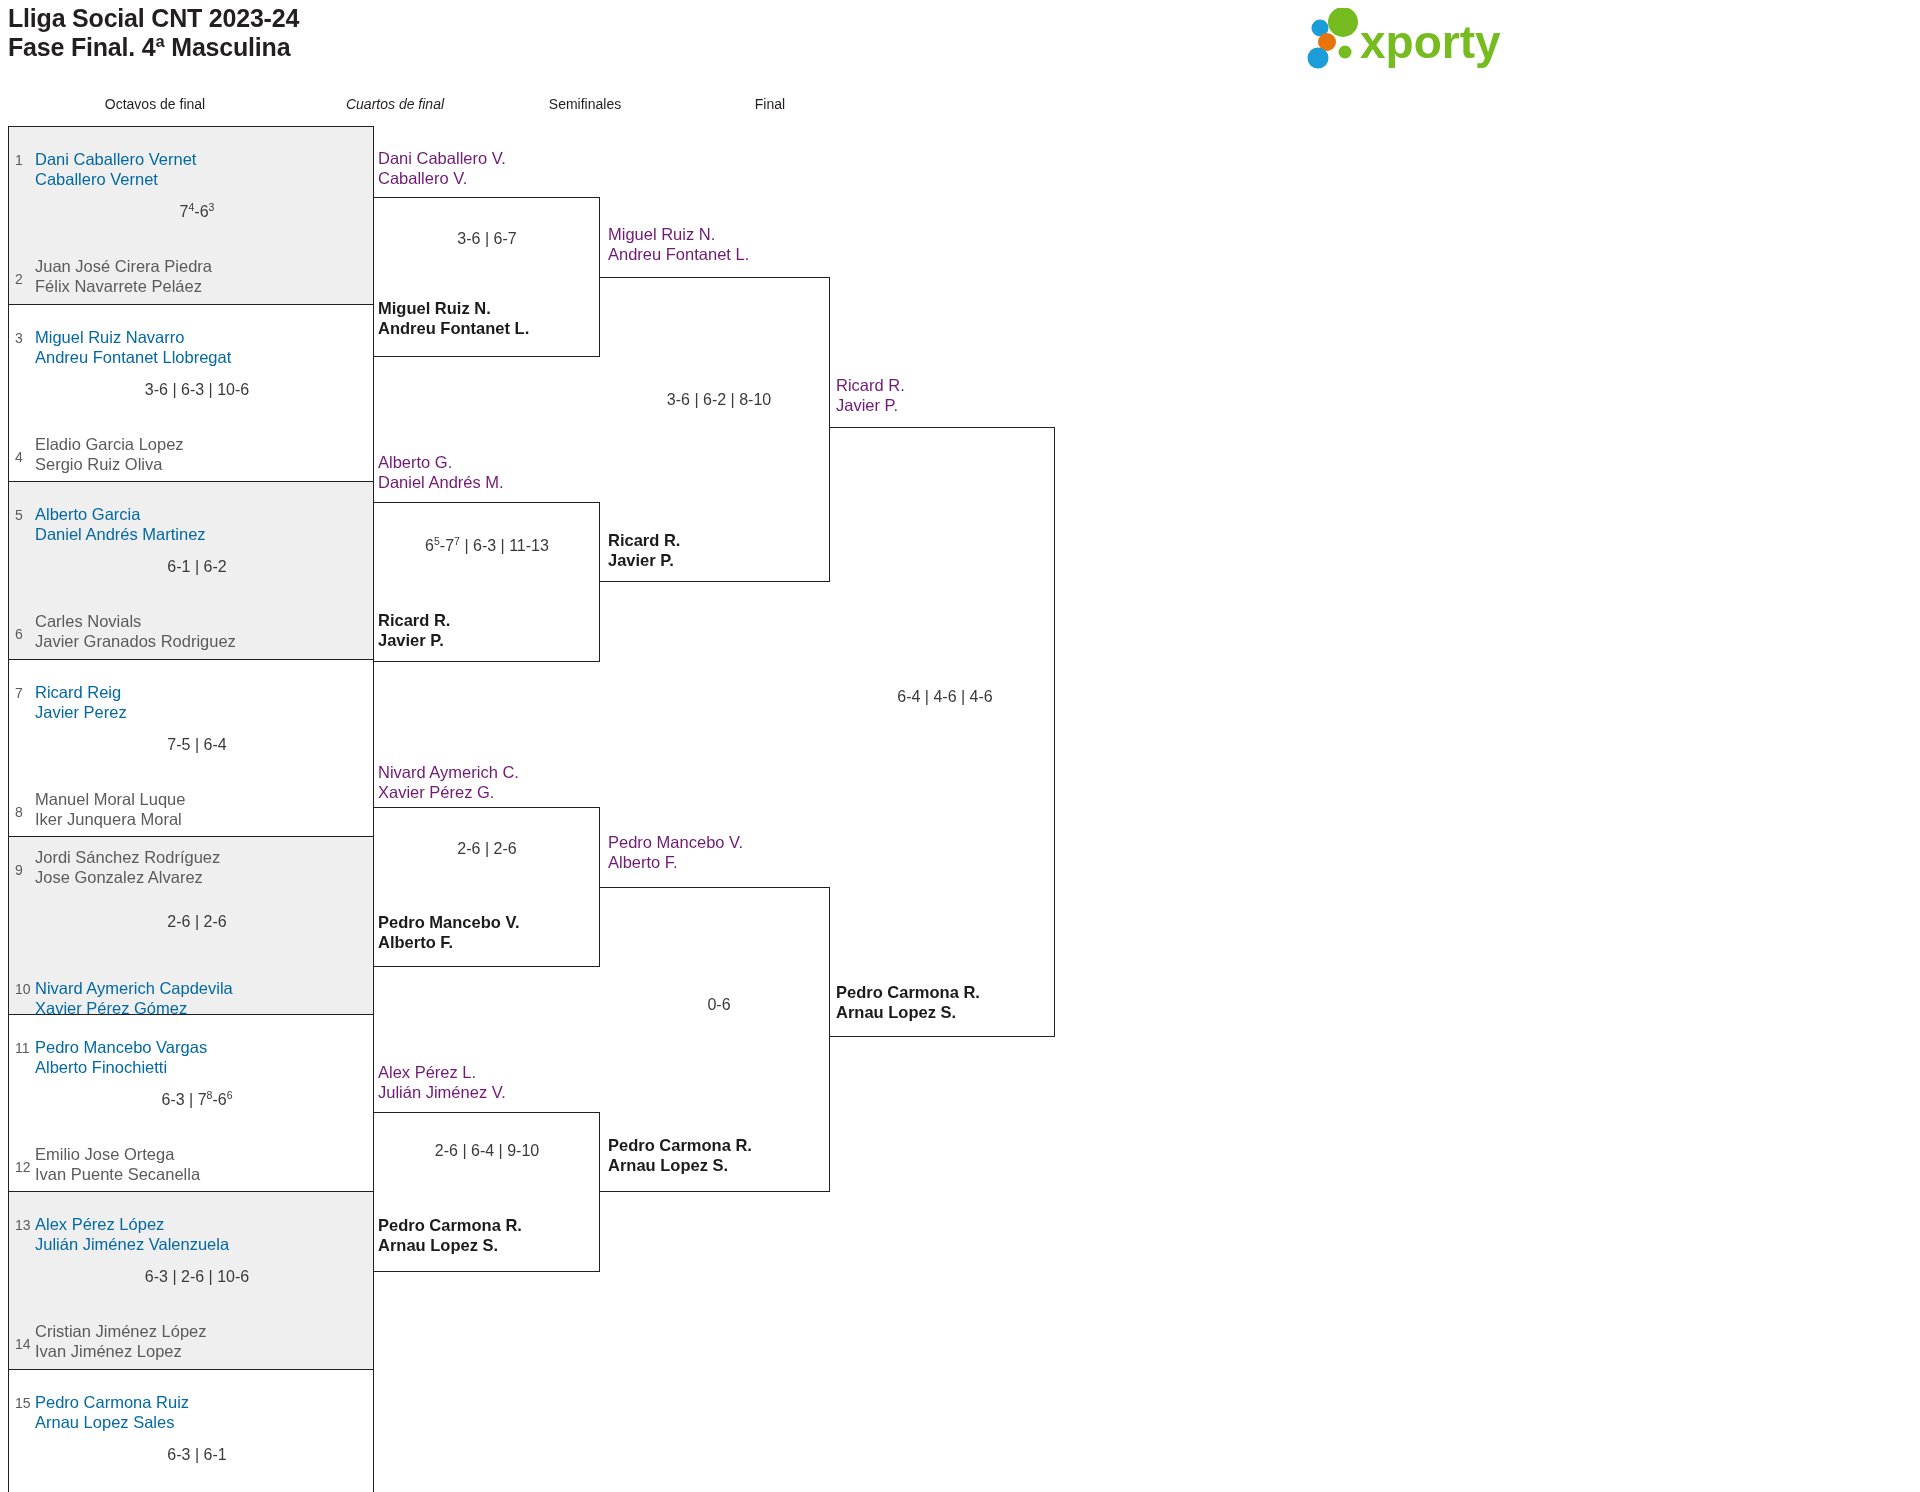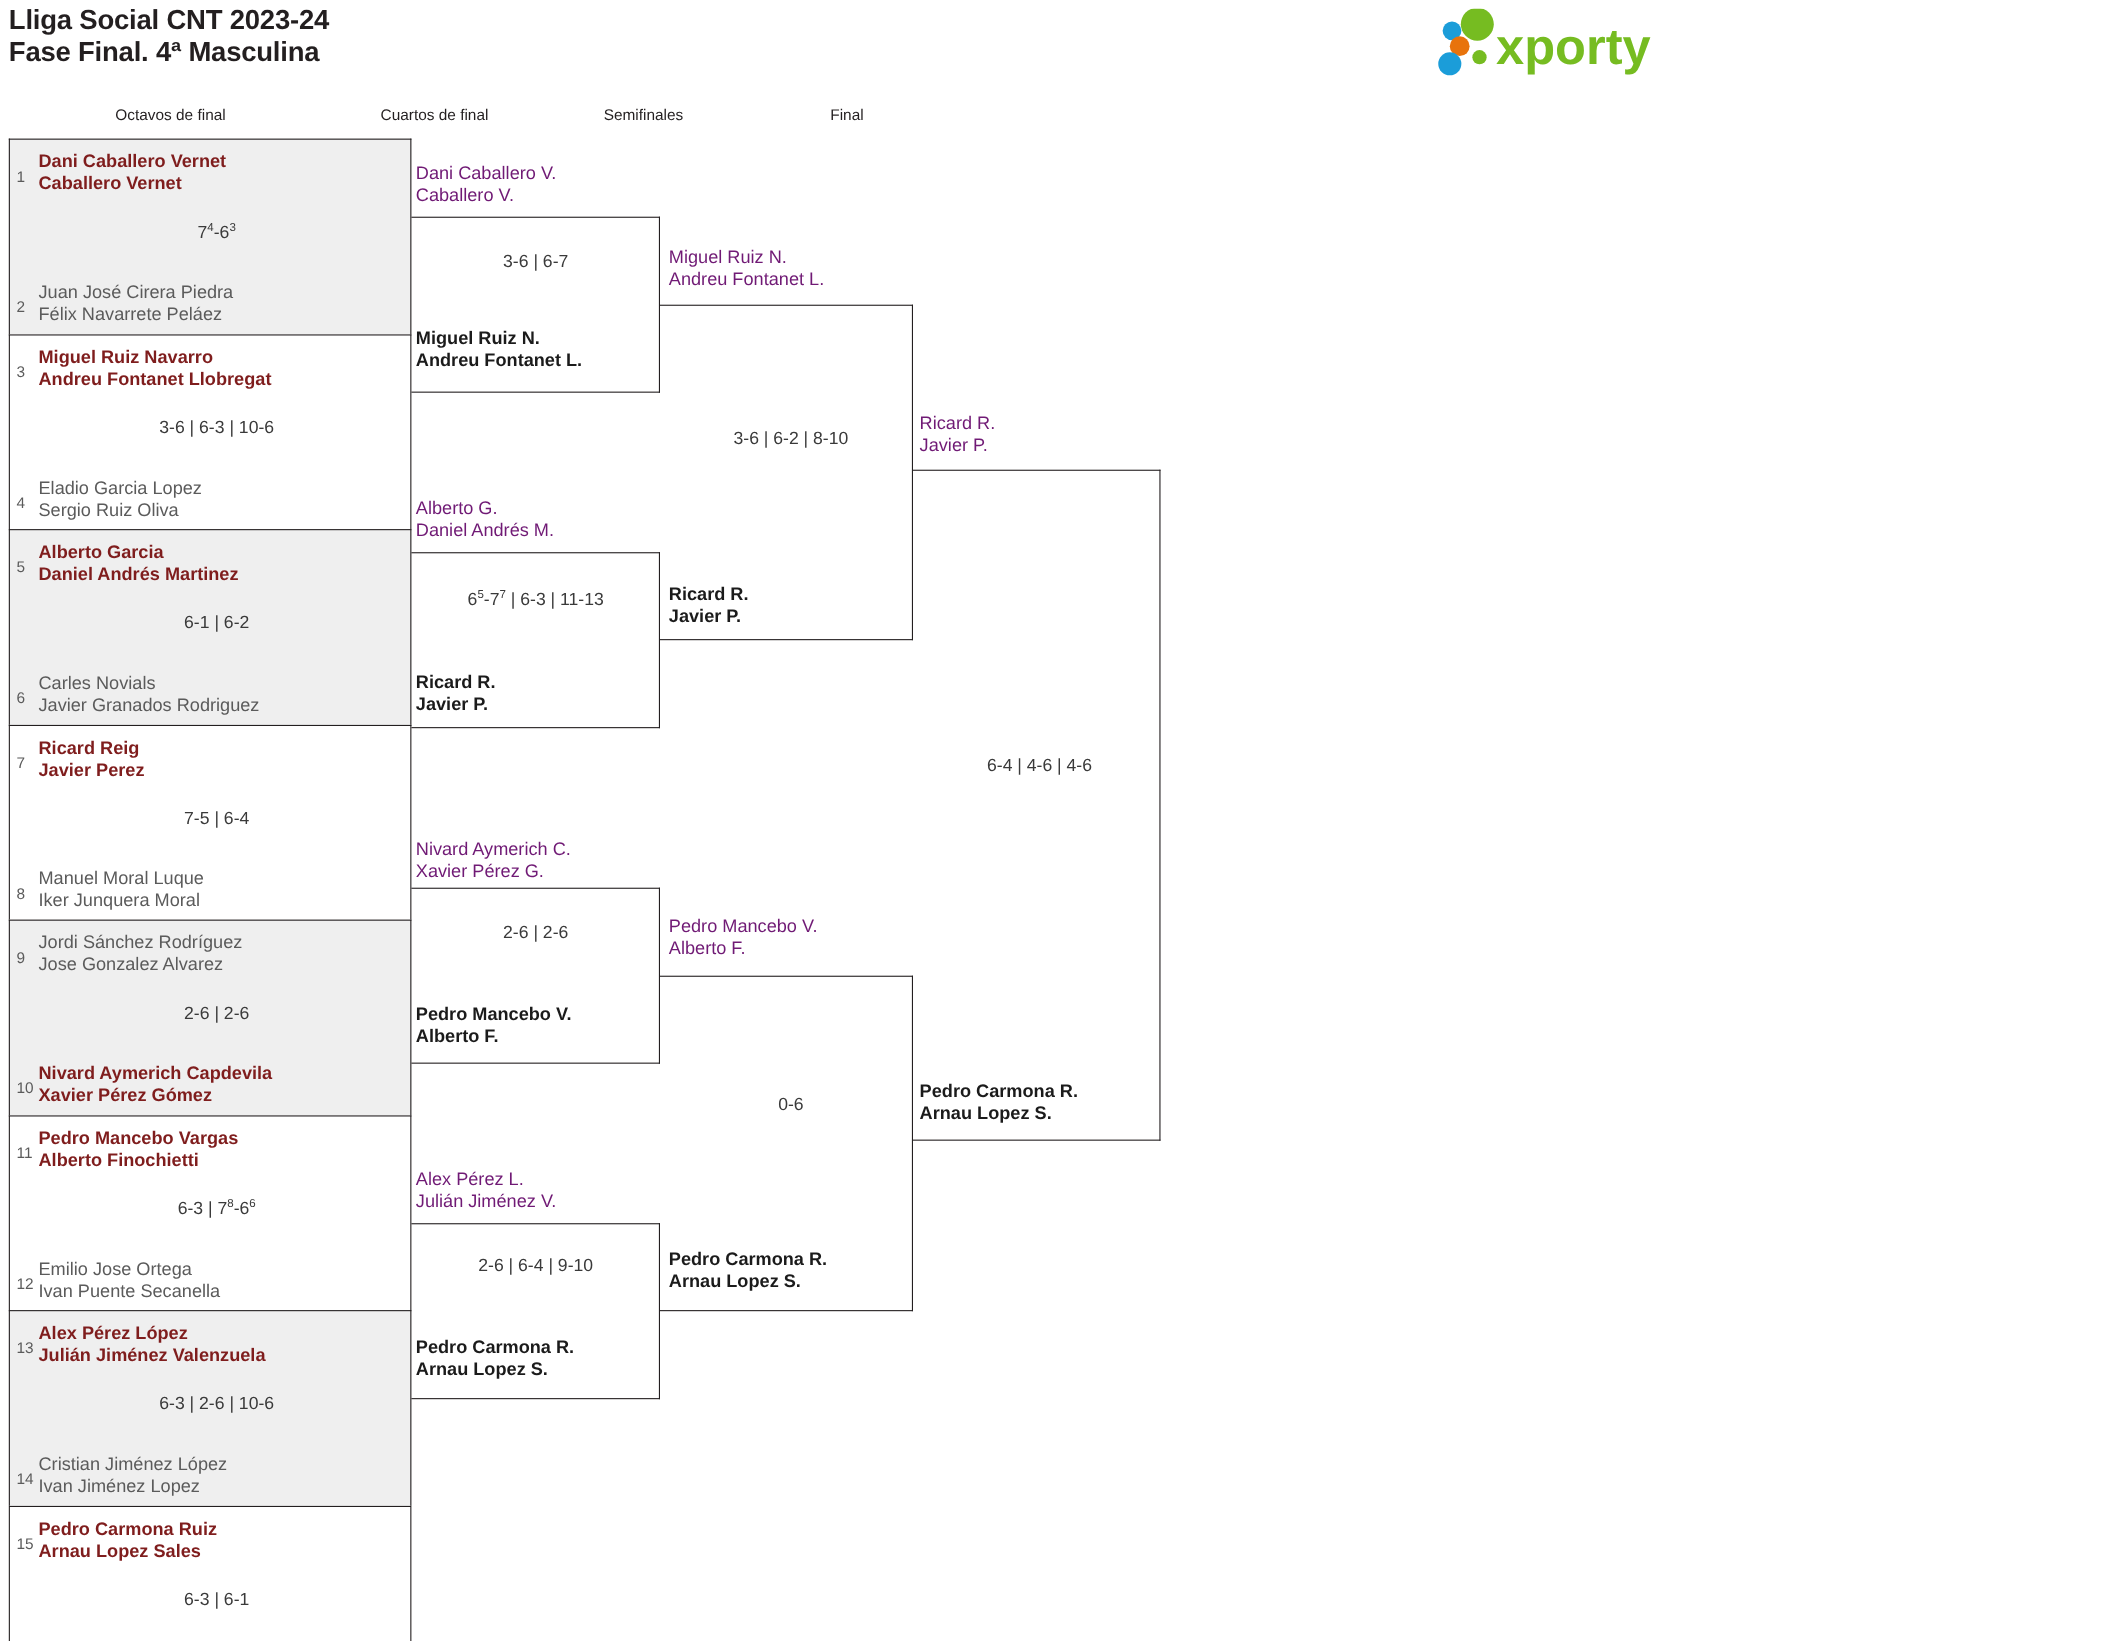--- a/index.html
+++ b/index.html
@@ -47,21 +47,21 @@
   }
   .seed.top { top: 26px; }
   .seed.bot { top: 145px; }
 
   .team {
     position: absolute; left: 26px; right: 8px;
     font-size: 16.5px; line-height: 1.22;
   }
   .team.top { top: 10px; }
   .team.bot { top: 129px; }
-  .team.win { font-weight: 700; color: #7f1d1d; }
+  .team.win { font-weight: 400; color: #0369a1; margin-top: 12px; }
   .team.lose { font-weight: 400; color: #5b5b5b; }
   .team .ln { display: block; white-space: nowrap; }
 
   .score {
     position: absolute; left: 26px; right: 14px; top: 76px;
     text-align: center; font-size: 16px; color: #3a3a3a;
     white-space: nowrap;
   }
   .score sup { font-size: 10.5px; vertical-align: super; line-height: 0; }
 
@@ -100,21 +100,21 @@
       <circle cx="22" cy="20" r="8.5" fill="#1b9dd9"></circle>
       <circle cx="45" cy="14" r="15" fill="#76bc21"></circle>
       <circle cx="29" cy="34" r="9" fill="#e8730c"></circle>
       <circle cx="20" cy="50" r="10.5" fill="#1b9dd9"></circle>
       <circle cx="47" cy="44" r="6.5" fill="#76bc21"></circle>
       <text x="62" y="50" font-family="Liberation Sans, sans-serif" font-size="46" font-weight="700" fill="#76bc21">xporty</text>
     </svg>
   </div>
 
   <div class="round-head" id="rh0" style="left:60px;width:190px;">Octavos de final</div>
-  <div class="round-head" id="rh1" style="left:300px;width:190px;">Cuartos de final</div>
+  <div class="round-head" id="rh1" style="left:300px;width:190px;font-style:italic;">Cuartos de final</div>
   <div class="round-head" id="rh2" style="left:490px;width:190px;">Semifinales</div>
   <div class="round-head" id="rh3" style="left:700px;width:140px;">Final</div>
 
   <div class="r1-col" id="r1col">
       <div class="r1-match shade">
         <div class="seed top">1</div>
         <div class="team top win">
           <span class="ln">Dani Caballero Vernet</span>
           <span class="ln">Caballero Vernet</span>
         </div>

